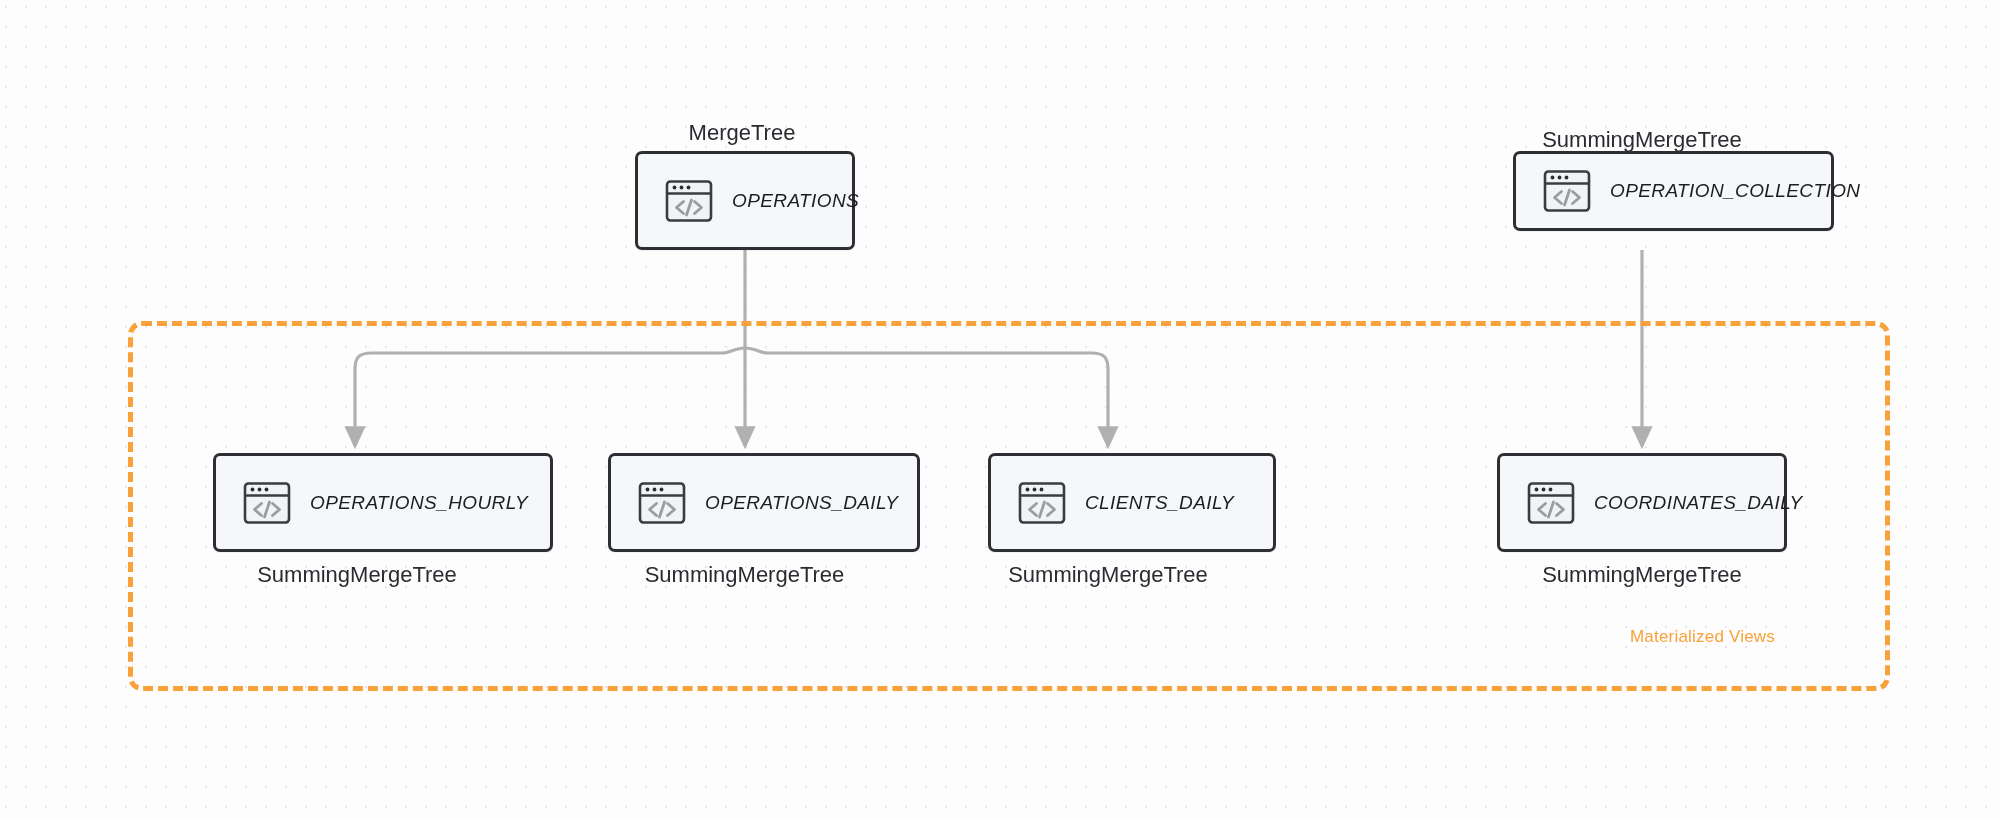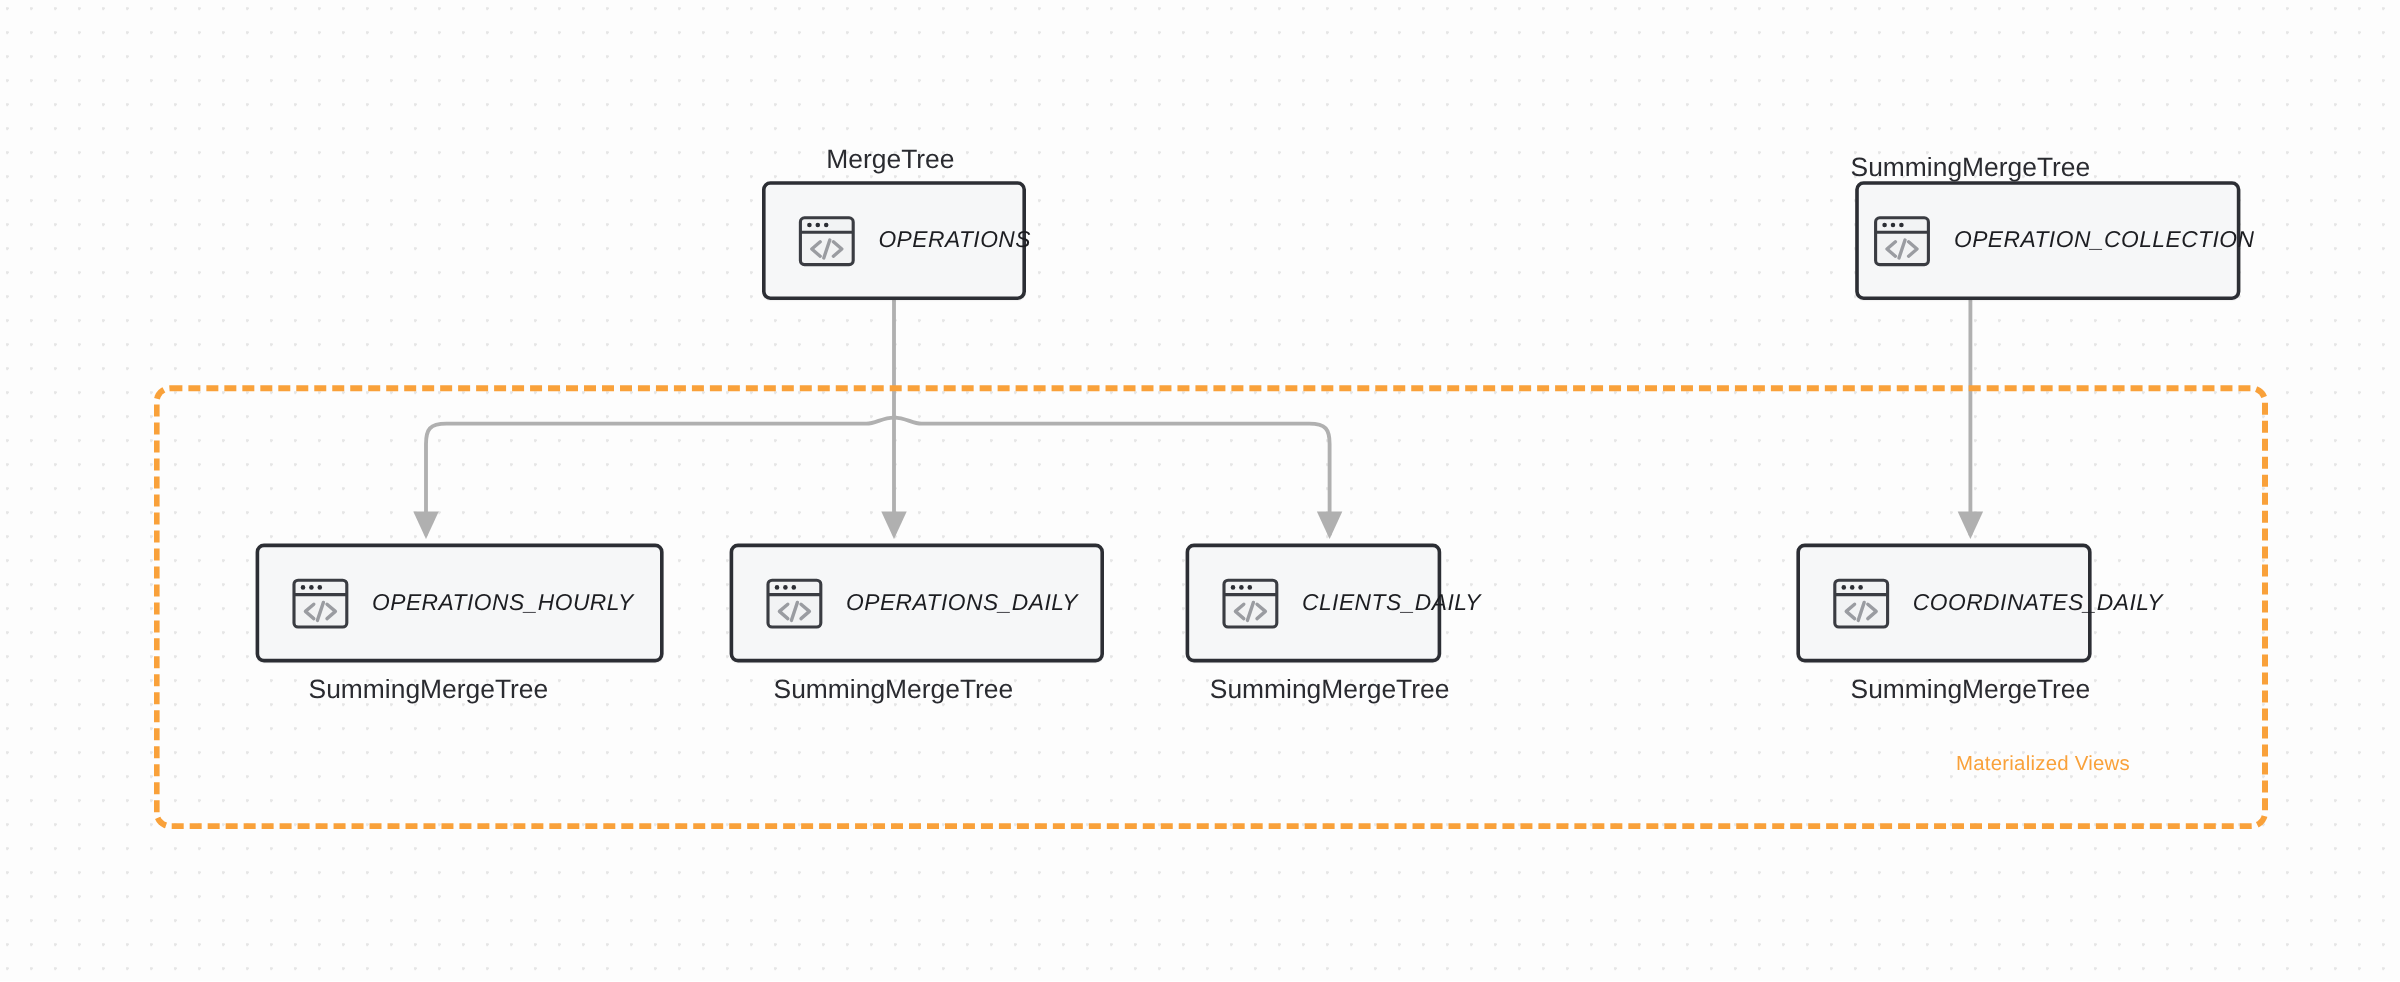--- a/index.html
+++ b/index.html
@@ -131,21 +131,21 @@
         <path d="M 19.5 25.5 L 12.5 31.5 L 19.5 37.5" fill="none" stroke="#9a9ca1" stroke-width="2.8" stroke-linecap="round" stroke-linejoin="round"></path>
         <path d="M 30.5 25.5 L 37.5 31.5 L 30.5 37.5" fill="none" stroke="#9a9ca1" stroke-width="2.8" stroke-linecap="round" stroke-linejoin="round"></path>
         <path d="M 27.5 24 L 22.5 39" fill="none" stroke="#9a9ca1" stroke-width="2.8" stroke-linecap="round"></path>
       </svg>
     </span>
     <span class="node-label">OPERATIONS</span>
   </div>
 
   <div class="engine-caption" style="left:1477px; top:127px; width:330px;">SummingMergeTree</div>
 
-  <div class="node" style="left:1546px; top:151px; width:321px; height:99px;justify-content:center;">
+  <div class="node" style="left:1513px; top:151px; width:321px; height:80px;">
     <span class="node-icon">
       <svg viewBox="0 0 50 50" xmlns="http://www.w3.org/2000/svg">
         <rect x="3" y="5.5" width="44" height="39" rx="3.4" ry="3.4" fill="#f2f3f4" stroke="#3a3c42" stroke-width="2.6"></rect>
         <path d="M 3 17.5 L 47 17.5" stroke="#3a3c42" stroke-width="2.6"></path>
         <circle cx="10.5" cy="11.5" r="1.9" fill="#2c2e34"></circle>
         <circle cx="17.5" cy="11.5" r="1.9" fill="#2c2e34"></circle>
         <circle cx="24.5" cy="11.5" r="1.9" fill="#2c2e34"></circle>
         <path d="M 19.5 25.5 L 12.5 31.5 L 19.5 37.5" fill="none" stroke="#9a9ca1" stroke-width="2.8" stroke-linecap="round" stroke-linejoin="round"></path>
         <path d="M 30.5 25.5 L 37.5 31.5 L 30.5 37.5" fill="none" stroke="#9a9ca1" stroke-width="2.8" stroke-linecap="round" stroke-linejoin="round"></path>
         <path d="M 27.5 24 L 22.5 39" fill="none" stroke="#9a9ca1" stroke-width="2.8" stroke-linecap="round"></path>
@@ -181,38 +181,38 @@
         <circle cx="24.5" cy="11.5" r="1.9" fill="#2c2e34"></circle>
         <path d="M 19.5 25.5 L 12.5 31.5 L 19.5 37.5" fill="none" stroke="#9a9ca1" stroke-width="2.8" stroke-linecap="round" stroke-linejoin="round"></path>
         <path d="M 30.5 25.5 L 37.5 31.5 L 30.5 37.5" fill="none" stroke="#9a9ca1" stroke-width="2.8" stroke-linecap="round" stroke-linejoin="round"></path>
         <path d="M 27.5 24 L 22.5 39" fill="none" stroke="#9a9ca1" stroke-width="2.8" stroke-linecap="round"></path>
       </svg>
     </span>
     <span class="node-label">OPERATIONS_DAILY</span>
   </div>
   <div class="engine-caption" style="left:608px; top:562px; width:273px;">SummingMergeTree</div>
 
-  <div class="node" style="left:988px; top:453px; width:213px; height:99px;">
+  <div class="node" style="left:988px; top:453px; width:288px; height:99px;">
     <span class="node-icon">
       <svg viewBox="0 0 50 50" xmlns="http://www.w3.org/2000/svg">
         <rect x="3" y="5.5" width="44" height="39" rx="3.4" ry="3.4" fill="#f2f3f4" stroke="#3a3c42" stroke-width="2.6"></rect>
         <path d="M 3 17.5 L 47 17.5" stroke="#3a3c42" stroke-width="2.6"></path>
         <circle cx="10.5" cy="11.5" r="1.9" fill="#2c2e34"></circle>
         <circle cx="17.5" cy="11.5" r="1.9" fill="#2c2e34"></circle>
         <circle cx="24.5" cy="11.5" r="1.9" fill="#2c2e34"></circle>
         <path d="M 19.5 25.5 L 12.5 31.5 L 19.5 37.5" fill="none" stroke="#9a9ca1" stroke-width="2.8" stroke-linecap="round" stroke-linejoin="round"></path>
         <path d="M 30.5 25.5 L 37.5 31.5 L 30.5 37.5" fill="none" stroke="#9a9ca1" stroke-width="2.8" stroke-linecap="round" stroke-linejoin="round"></path>
         <path d="M 27.5 24 L 22.5 39" fill="none" stroke="#9a9ca1" stroke-width="2.8" stroke-linecap="round"></path>
       </svg>
     </span>
     <span class="node-label">CLIENTS_DAILY</span>
   </div>
   <div class="engine-caption" style="left:964px; top:562px; width:288px;">SummingMergeTree</div>
 
-  <div class="node" style="left:1497px; top:453px; width:246px; height:99px;">
+  <div class="node" style="left:1497px; top:453px; width:290px; height:99px;">
     <span class="node-icon">
       <svg viewBox="0 0 50 50" xmlns="http://www.w3.org/2000/svg">
         <rect x="3" y="5.5" width="44" height="39" rx="3.4" ry="3.4" fill="#f2f3f4" stroke="#3a3c42" stroke-width="2.6"></rect>
         <path d="M 3 17.5 L 47 17.5" stroke="#3a3c42" stroke-width="2.6"></path>
         <circle cx="10.5" cy="11.5" r="1.9" fill="#2c2e34"></circle>
         <circle cx="17.5" cy="11.5" r="1.9" fill="#2c2e34"></circle>
         <circle cx="24.5" cy="11.5" r="1.9" fill="#2c2e34"></circle>
         <path d="M 19.5 25.5 L 12.5 31.5 L 19.5 37.5" fill="none" stroke="#9a9ca1" stroke-width="2.8" stroke-linecap="round" stroke-linejoin="round"></path>
         <path d="M 30.5 25.5 L 37.5 31.5 L 30.5 37.5" fill="none" stroke="#9a9ca1" stroke-width="2.8" stroke-linecap="round" stroke-linejoin="round"></path>
         <path d="M 27.5 24 L 22.5 39" fill="none" stroke="#9a9ca1" stroke-width="2.8" stroke-linecap="round"></path>

